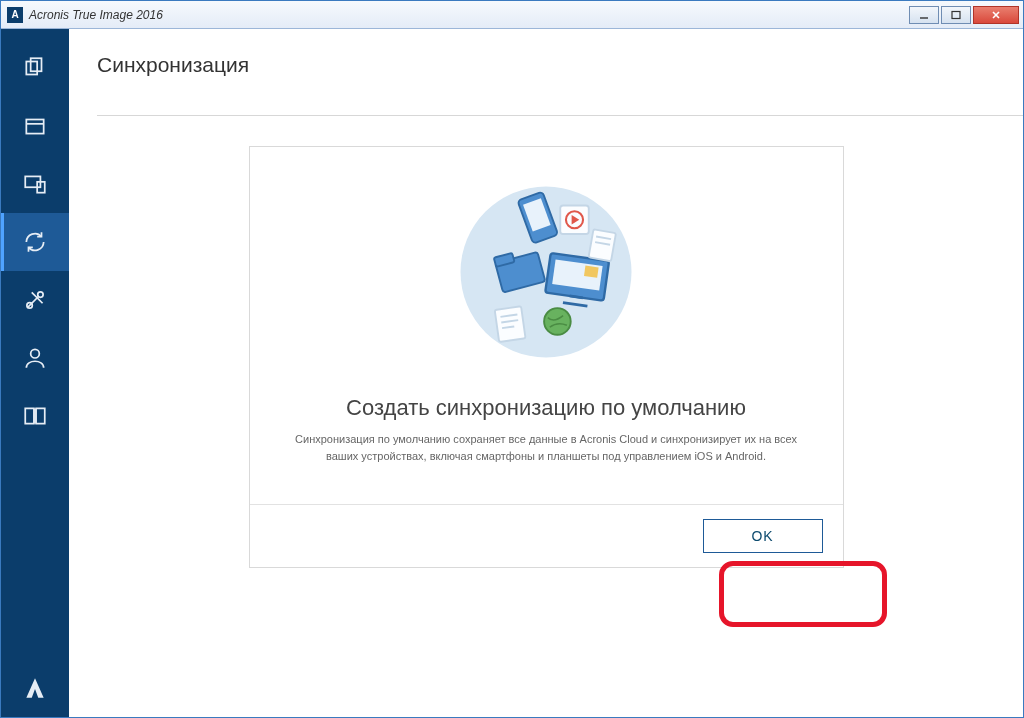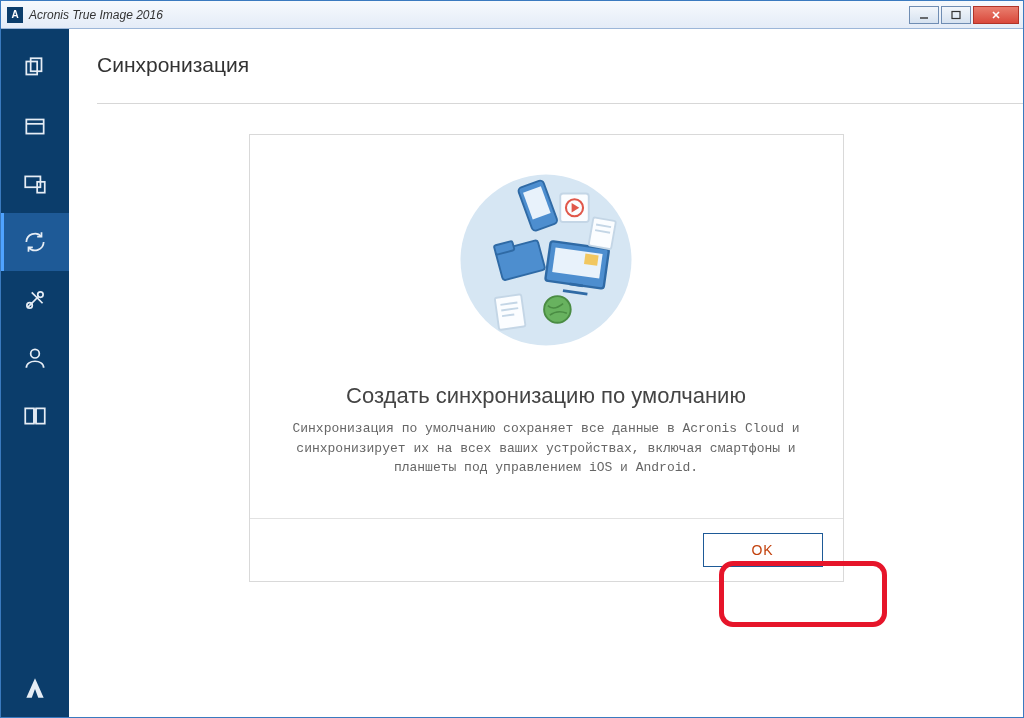--- a/index.html
+++ b/index.html
@@ -89,21 +89,21 @@
     flex: 1;
     background: #fff;
     padding: 24px 28px;
     display: flex;
     flex-direction: column;
   }
   .page-title {
     font-size: 21px;
     font-weight: 400;
     color: #333;
-    margin-bottom: 8px;
+    margin-bottom: 20px;
   }
   .divider-under-title {
     border-bottom: 1px solid #d7d7d7;
     margin: 0 -28px 30px 0;
     padding-top: 18px;
   }
   .center-area {
     flex: 1;
     display: flex;
     justify-content: center;
@@ -126,39 +126,38 @@
     margin-bottom: 28px;
   }
   .illustration svg { width: 190px; height: 190px; }
   .card-heading {
     font-size: 22px;
     color: #444;
     font-weight: 400;
     margin-bottom: 10px;
   }
   .card-text {
-    font-size: 13px;
+    font-size: 11px;
     color: #666;
     line-height: 1.5;
     max-width: 560px;
     margin: 0 auto;
-    font-family: Liberation Mono, monospace;
   }
   .card-footer {
     border-top: 1px solid #e2e2e2;
     padding: 14px 20px;
     display: flex;
     justify-content: flex-end;
   }
   .ok-btn {
     width: 120px;
     height: 34px;
     border: 1.5px solid #1e5a97;
     background: #fff;
-    color: #c2410c;
+    color: #0c4a6e;
     font-size: 14px;
     letter-spacing: 1px;
     display: flex;
     align-items: center;
     justify-content: center;
     cursor: pointer;
   }
   .highlight-ring {
     position: absolute;
     border: 5px solid #e6152a;

